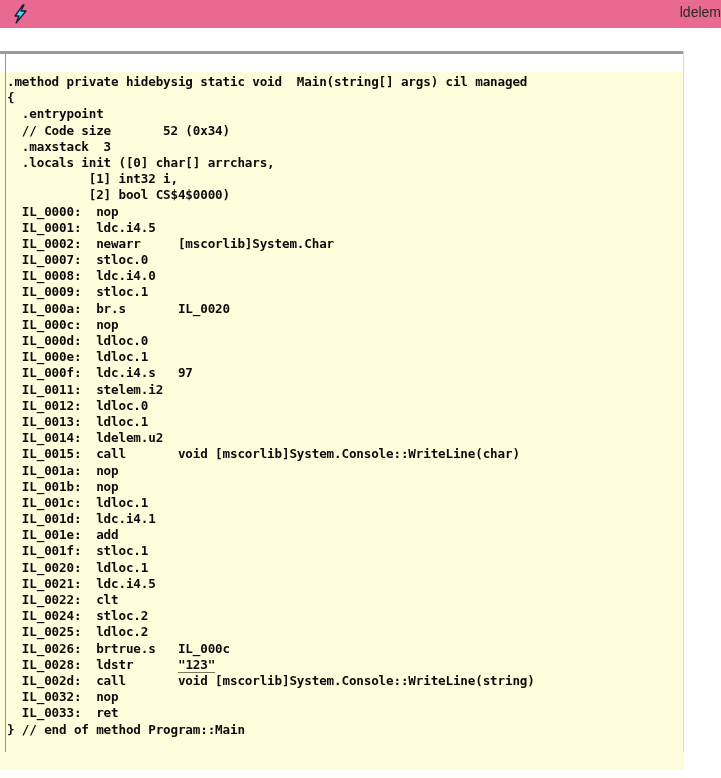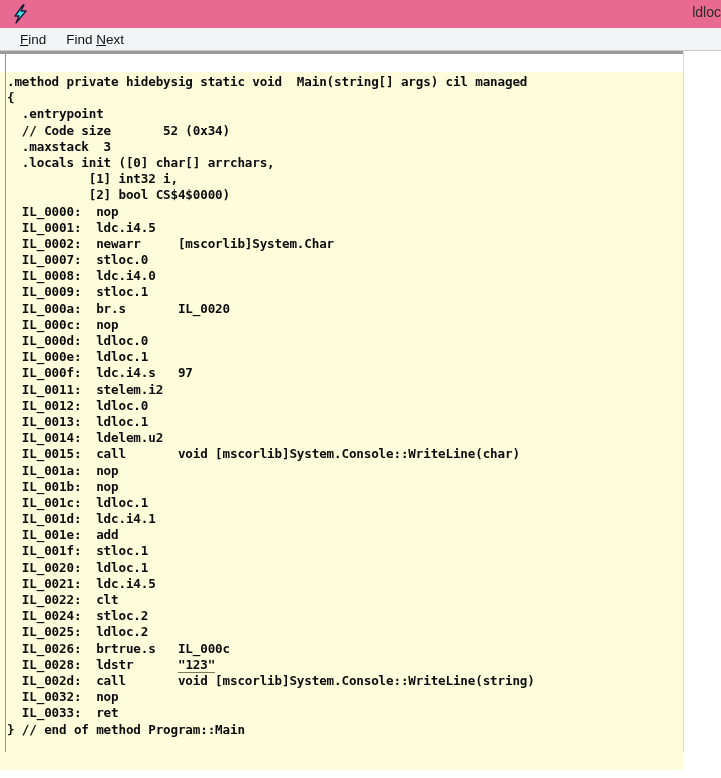--- a/index.html
+++ b/index.html
@@ -142,27 +142,23 @@
 </style>
 </head>
 <body>
 
 <div id="app-window">
 
   <div class="titlebar">
     <svg class="titlebar-icon" viewBox="0 0 22 22" xmlns="http://www.w3.org/2000/svg">
       <polygon points="13,2 5,13 9,13 6,20 16,8 11,8 14,2" fill="#46e0e8" stroke="#1a1a3a" stroke-width="1.3" stroke-linejoin="round"></polygon>
     </svg>
-    <div class="titlebar-title">ldloc</div>
+    <div class="titlebar-title">ldelem</div>
   </div>
 
-  <div class="menubar">
-    <div class="menu-item"><span class="acc">F</span><span>ind</span></div>
-    <div class="menu-item"><span>Find </span><span class="acc">N</span><span>ext</span></div>
-  </div>
 
   <div class="client-top-shadow"></div>
 
   <div class="codepane">
     <div class="codetext" id="codetext"><div class="codeline">.method private hidebysig static void  Main(string[] args) cil managed</div><div class="codeline">{</div><div class="codeline">  .entrypoint</div><div class="codeline">  // Code size       52 (0x34)</div><div class="codeline">  .maxstack  3</div><div class="codeline">  .locals init ([0] char[] arrchars,</div><div class="codeline">           [1] int32 i,</div><div class="codeline">           [2] bool CS$4$0000)</div><div class="codeline">  IL_0000:  nop</div><div class="codeline">  IL_0001:  ldc.i4.5</div><div class="codeline">  IL_0002:  newarr     [mscorlib]System.Char</div><div class="codeline">  IL_0007:  stloc.0</div><div class="codeline">  IL_0008:  ldc.i4.0</div><div class="codeline">  IL_0009:  stloc.1</div><div class="codeline">  IL_000a:  br.s       IL_0020</div><div class="codeline">  IL_000c:  nop</div><div class="codeline">  IL_000d:  ldloc.0</div><div class="codeline">  IL_000e:  ldloc.1</div><div class="codeline">  IL_000f:  ldc.i4.s   97</div><div class="codeline">  IL_0011:  stelem.i2</div><div class="codeline">  IL_0012:  ldloc.0</div><div class="codeline">  IL_0013:  ldloc.1</div><div class="codeline">  IL_0014:  ldelem.u2</div><div class="codeline">  IL_0015:  call       void [mscorlib]System.Console::WriteLine(char)</div><div class="codeline">  IL_001a:  nop</div><div class="codeline">  IL_001b:  nop</div><div class="codeline">  IL_001c:  ldloc.1</div><div class="codeline">  IL_001d:  ldc.i4.1</div><div class="codeline">  IL_001e:  add</div><div class="codeline">  IL_001f:  stloc.1</div><div class="codeline">  IL_0020:  ldloc.1</div><div class="codeline">  IL_0021:  ldc.i4.5</div><div class="codeline">  IL_0022:  clt</div><div class="codeline">  IL_0024:  stloc.2</div><div class="codeline">  IL_0025:  ldloc.2</div><div class="codeline">  IL_0026:  brtrue.s   IL_000c</div><div class="codeline">  IL_0028:  ldstr      <span class="hl-underline">"123"</span></div><div class="codeline">  IL_002d:  call       void [mscorlib]System.Console::WriteLine(string)</div><div class="codeline">  IL_0032:  nop</div><div class="codeline">  IL_0033:  ret</div><div class="codeline">} // end of method Program::Main</div></div>
   </div>
   <div class="codepane-leftrule"></div>
   <div class="codepane-rightedge"></div>
 
 </div>

